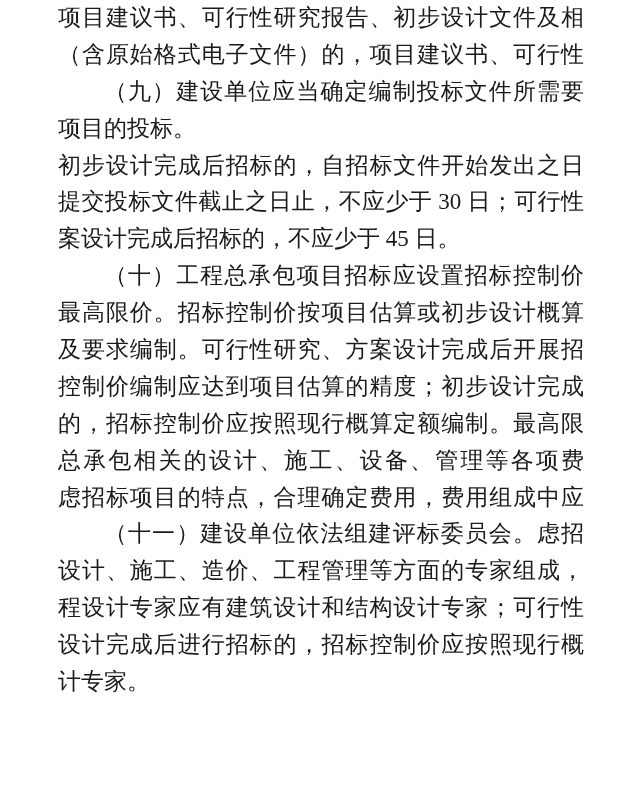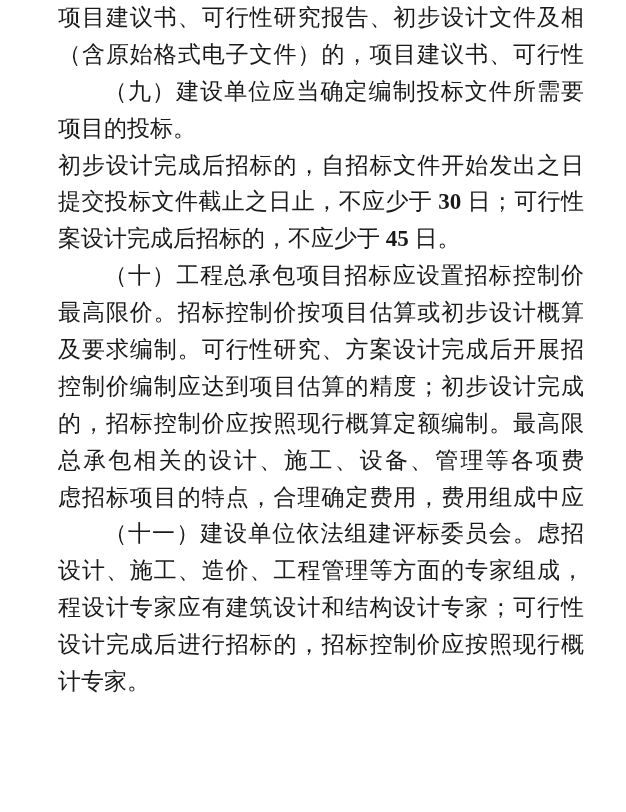--- a/index.html
+++ b/index.html
@@ -30,21 +30,21 @@
   }
   
   .text-line.fill {
     text-align-last: justify;
   }
   
   .text-line.indent {
     text-indent: 2em;
   }
   .seg-bold {
-    font-weight: 700;
+    font-weight: 400;
   }
 </style>
 </head>
 <body>
 
 <div class="page">
   <div id="text-body">
       <div class="text-line fill"><span class="seg">项目建议书、可行性研究报告、初步设计文件及相关技术资料</span></div>
       <div class="text-line fill"><span class="seg">（含原始格式电子文件）的，项目建议书、可行性研究或方、</span></div>
       <div class="text-line fill indent"><span class="seg">（九）建设单位应当确定编制投标文件所需要的合理时间。</span></div>

